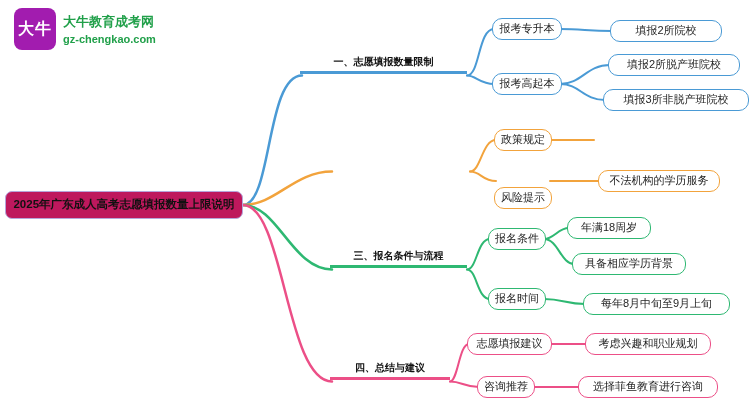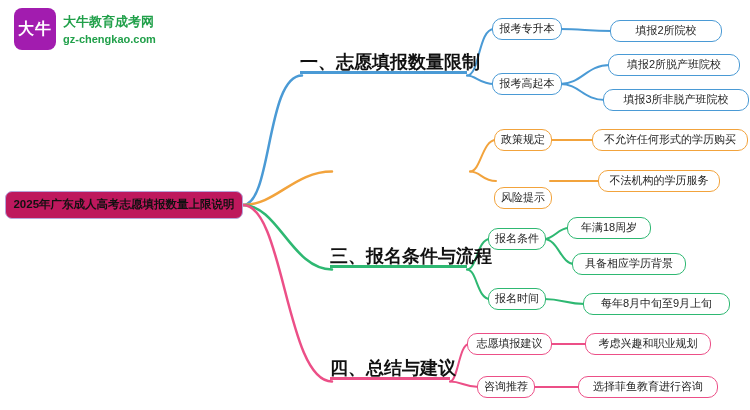--- a/index.html
+++ b/index.html
@@ -4,21 +4,21 @@
 <style>
   html,body{margin:0;padding:0;background:#fff;}
   .stage{position:relative;width:750px;height:410px;background:#ffffff;overflow:hidden;
          font-family:"Liberation Sans","DejaVu Sans",sans-serif;}
   svg.links{position:absolute;left:0;top:0;z-index:1;}
   .node,.bl,.logo{position:absolute;z-index:2;}
   .bx{position:absolute;z-index:2;box-sizing:border-box;height:22px;line-height:19px;
       background:#fff;border:1.5px solid #999;border-radius:10px;text-align:center;
       font-size:11px;color:#1d1d1d;white-space:nowrap;overflow:hidden;}
   .bl{box-sizing:border-box;height:22px;line-height:20px;text-align:center;
-      font-size:18px;font-weight:700;color:#111;border-bottom:3px solid #999;white-space:nowrap;}
+      font-size:10px;font-weight:700;color:#111;border-bottom:3px solid #999;white-space:nowrap;}
   .root{box-sizing:border-box;width:238px;height:28px;left:5px;top:191px;line-height:25px;
         background:#be185d;border:1.5px solid #b5a6db;border-radius:7px;text-align:center;
         font-size:11.5px;font-weight:700;color:#111;white-space:nowrap;}
   .c-blue{border-color:#4a9ad5;}  .u-blue{border-bottom-color:#4a9ad5;}
   .c-org{border-color:#f2a33c;}   .u-org{border-bottom-color:#f2a33c;}
   .c-grn{border-color:#2eb872;}   .u-grn{border-bottom-color:#2eb872;}
   .c-pnk{border-color:#ec4f87;}   .u-pnk{border-bottom-color:#ec4f87;}
   .logo{left:14px;top:8px;display:flex;align-items:flex-start;gap:7px;}
   .seal{width:42px;height:42px;background:#a21caf;border-radius:8px;color:#fff;
         display:flex;align-items:center;justify-content:center;
@@ -81,21 +81,20 @@
   <div class="node root">2025年广东成人高考志愿填报数量上限说明</div>
 
   <div class="bl u-blue" style="left:300px;top:52px;width:167px;">一、志愿填报数量限制</div>
   <div class="bx c-blue" style="left:492px;top:18px;width:70px;">报考专升本</div>
   <div class="bx c-blue" style="left:610px;top:20px;width:112px;">填报2所院校</div>
   <div class="bx c-blue" style="left:492px;top:73px;width:70px;">报考高起本</div>
   <div class="bx c-blue" style="left:608px;top:54px;width:132px;">填报2所脱产班院校</div>
   <div class="bx c-blue" style="left:603px;top:89px;width:146px;">填报3所非脱产班院校</div>
 
   <div class="bx c-org" style="left:494px;top:129px;width:58px;">政策规定</div>
-  <div class="bx c-org" style="left:592px;top:129px;width:156px;">不允许任何形式的学历购买</div>
   <div class="bx c-org" style="left:494px;top:187px;width:58px;">风险提示</div>
   <div class="bx c-org" style="left:598px;top:170px;width:122px;">不法机构的学历服务</div>
 
   <div class="bl u-grn" style="left:330px;top:246px;width:137px;">三、报名条件与流程</div>
   <div class="bx c-grn" style="left:488px;top:228px;width:58px;">报名条件</div>
   <div class="bx c-grn" style="left:567px;top:217px;width:84px;">年满18周岁</div>
   <div class="bx c-grn" style="left:572px;top:253px;width:114px;">具备相应学历背景</div>
   <div class="bx c-grn" style="left:488px;top:288px;width:58px;">报名时间</div>
   <div class="bx c-grn" style="left:583px;top:293px;width:147px;">每年8月中旬至9月上旬</div>
 

